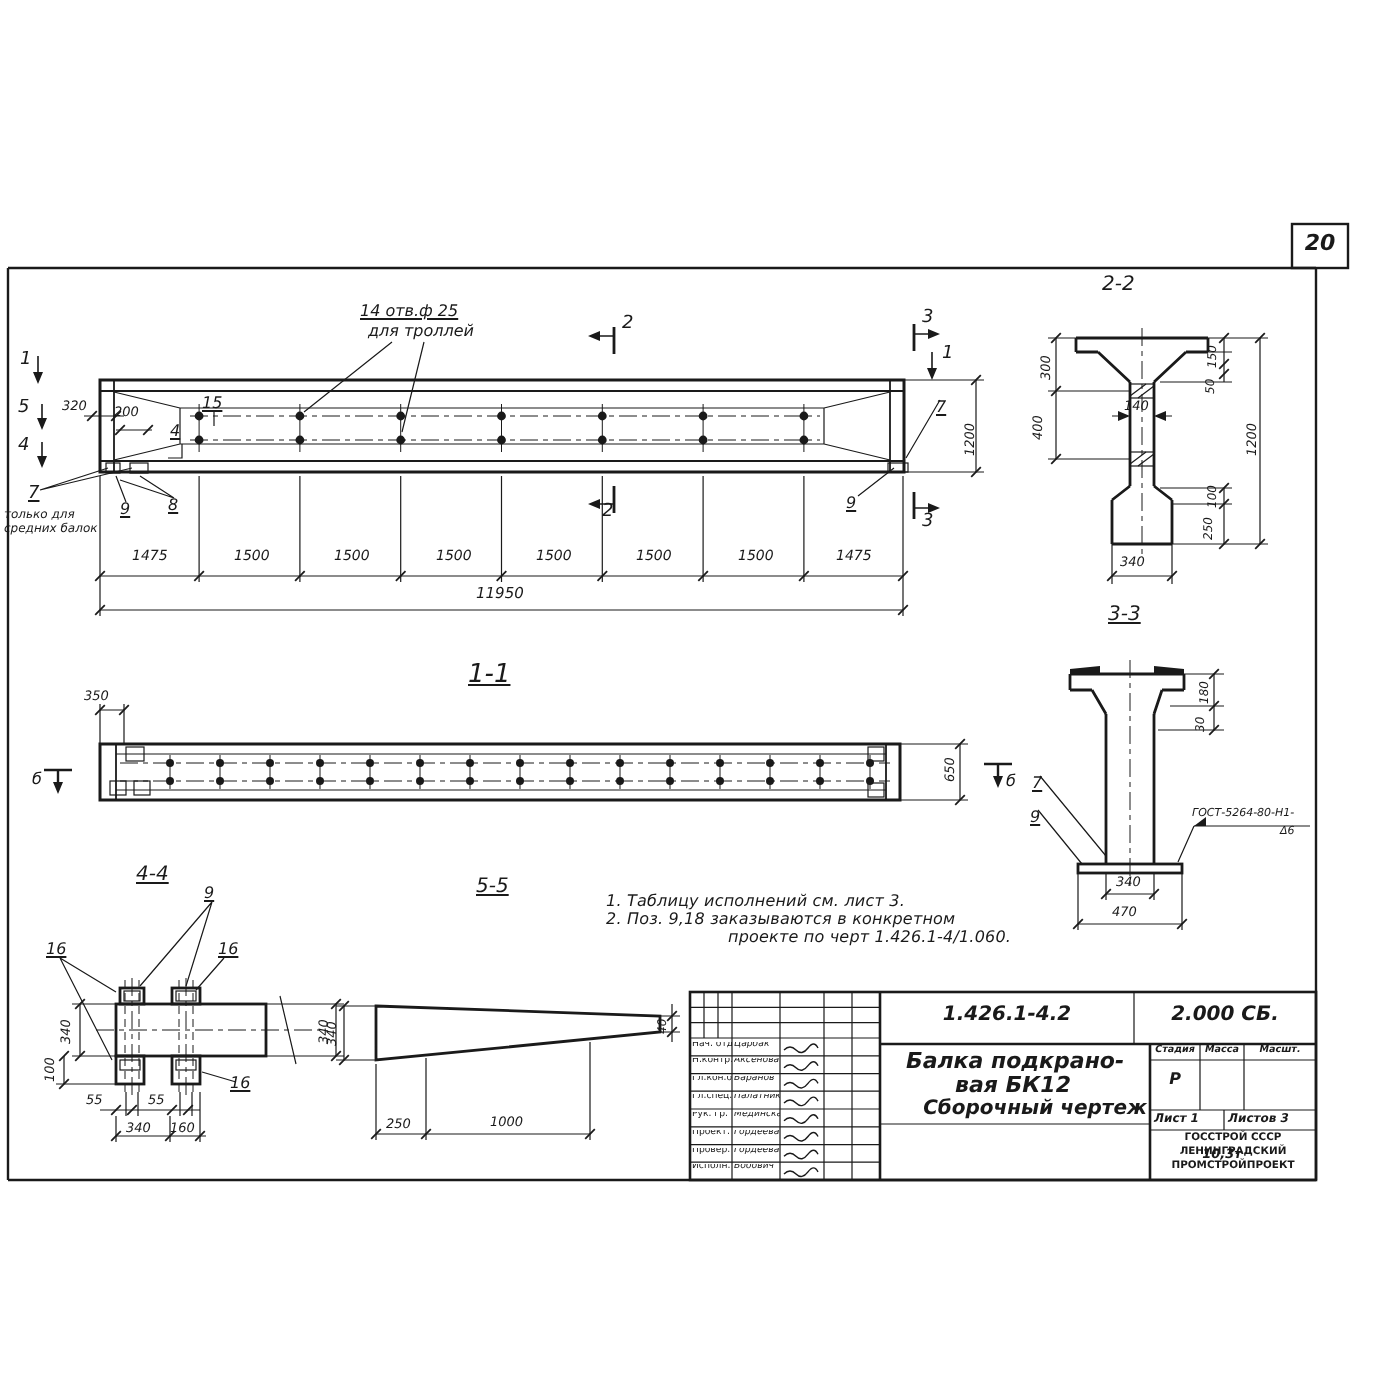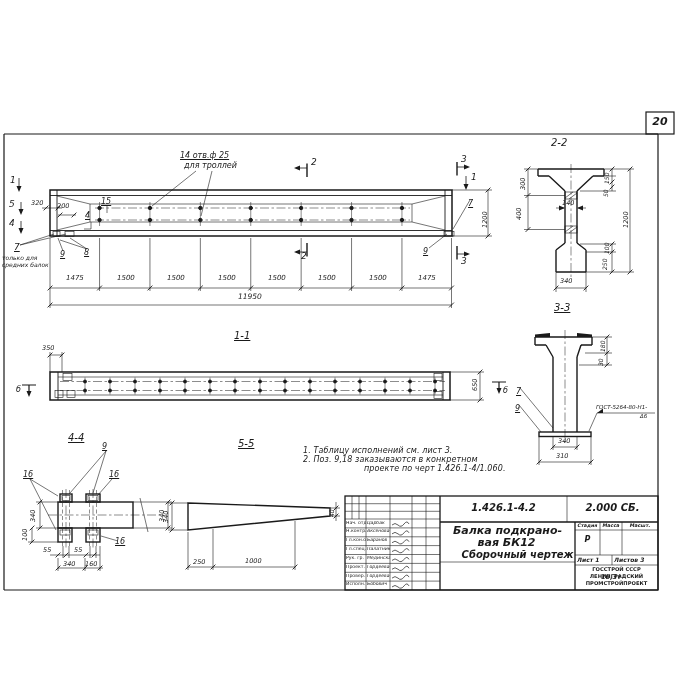--- a/index.html
+++ b/index.html
@@ -395,21 +395,21 @@
       <span class="ann" style="left: 482px; top: 228px; font-size: 6.5px; transform: rotate(-90deg); transform-origin: 0px 0px;">1200</span>
       <span class="ann" style="left: 66px; top: 275px; font-size: 7px;">1475</span>
       <span class="ann" style="left: 117px; top: 275px; font-size: 7px;">1500</span>
       <span class="ann" style="left: 167px; top: 275px; font-size: 7px;">1500</span>
       <span class="ann" style="left: 218px; top: 275px; font-size: 7px;">1500</span>
       <span class="ann" style="left: 268px; top: 275px; font-size: 7px;">1500</span>
       <span class="ann" style="left: 318px; top: 275px; font-size: 7px;">1500</span>
       <span class="ann" style="left: 369px; top: 275px; font-size: 7px;">1500</span>
       <span class="ann" style="left: 418px; top: 275px; font-size: 7px;">1475</span>
       <span class="ann" style="left: 238px; top: 293px; font-size: 7.5px;">11950</span>
-      <span class="ann" style="left: 234px; top: 331px; font-size: 10px; text-decoration: underline;">1-1</span>
+      <span class="ann" style="left: 234px; top: 331px; font-size: 13px; text-decoration: underline;">1-1</span>
       <span class="ann" style="left: 42px; top: 345px; font-size: 6.5px;">350</span>
       <span class="ann" style="left: 472px; top: 391px; font-size: 6.5px; transform: rotate(-90deg); transform-origin: 0px 0px;">650</span>
       <span class="ann" style="left: 16px; top: 386px; font-size: 8px;">б</span>
       <span class="ann" style="left: 503px; top: 387px; font-size: 8px;">б</span>
       <span class="ann" style="left: 68px; top: 433px; font-size: 10px; text-decoration: underline;">4-4</span>
       <span class="ann" style="left: 102px; top: 443px; font-size: 8px; text-decoration: underline;">9</span>
       <span class="ann" style="left: 23px; top: 471px; font-size: 8px; text-decoration: underline;">16</span>
       <span class="ann" style="left: 109px; top: 471px; font-size: 8px; text-decoration: underline;">16</span>
       <span class="ann" style="left: 115px; top: 538px; font-size: 8px; text-decoration: underline;">16</span>
       <span class="ann" style="left: 30px; top: 522px; font-size: 6.5px; transform: rotate(-90deg); transform-origin: 0px 0px;">340</span>
@@ -435,21 +435,21 @@
       <span class="ann" style="left: 602px; top: 270px; font-size: 6px; transform: rotate(-90deg); transform-origin: 0px 0px;">250</span>
       <span class="ann" style="left: 560px; top: 278px; font-size: 6.5px;">340</span>
       <span class="ann" style="left: 554px; top: 303px; font-size: 10px; text-decoration: underline;">3-3</span>
       <span class="ann" style="left: 516px; top: 388px; font-size: 8px; text-decoration: underline;">7</span>
       <span class="ann" style="left: 515px; top: 405px; font-size: 8px; text-decoration: underline;">9</span>
       <span class="ann" style="left: 600px; top: 352px; font-size: 6px; transform: rotate(-90deg); transform-origin: 0px 0px;">180</span>
       <span class="ann" style="left: 598px; top: 366px; font-size: 6px; transform: rotate(-90deg); transform-origin: 0px 0px;">30</span>
       <span class="ann" style="left: 596px; top: 405px; font-size: 5.5px;">ГОСТ-5264-80-Н1-</span>
       <span class="ann" style="left: 640px; top: 414px; font-size: 5.5px;">Δ6</span>
       <span class="ann" style="left: 558px; top: 438px; font-size: 6.5px;">340</span>
-      <span class="ann" style="left: 556px; top: 453px; font-size: 6.5px;">310</span>
+      <span class="ann" style="left: 556px; top: 453px; font-size: 6.5px;">470</span>
     </div>
 
   <div>
     <span id="note1" class="note-line">1. Таблицу исполнений см. лист 3.</span>
     <span id="note2" class="note-line">2. Поз. 9,18 заказываются в конкретном</span>
     <span id="note3" class="note-line">проекте по черт 1.426.1-4/1.060.</span>
   </div>
 
   <span id="sheet-number" class="tbx ctr">20</span>
 

